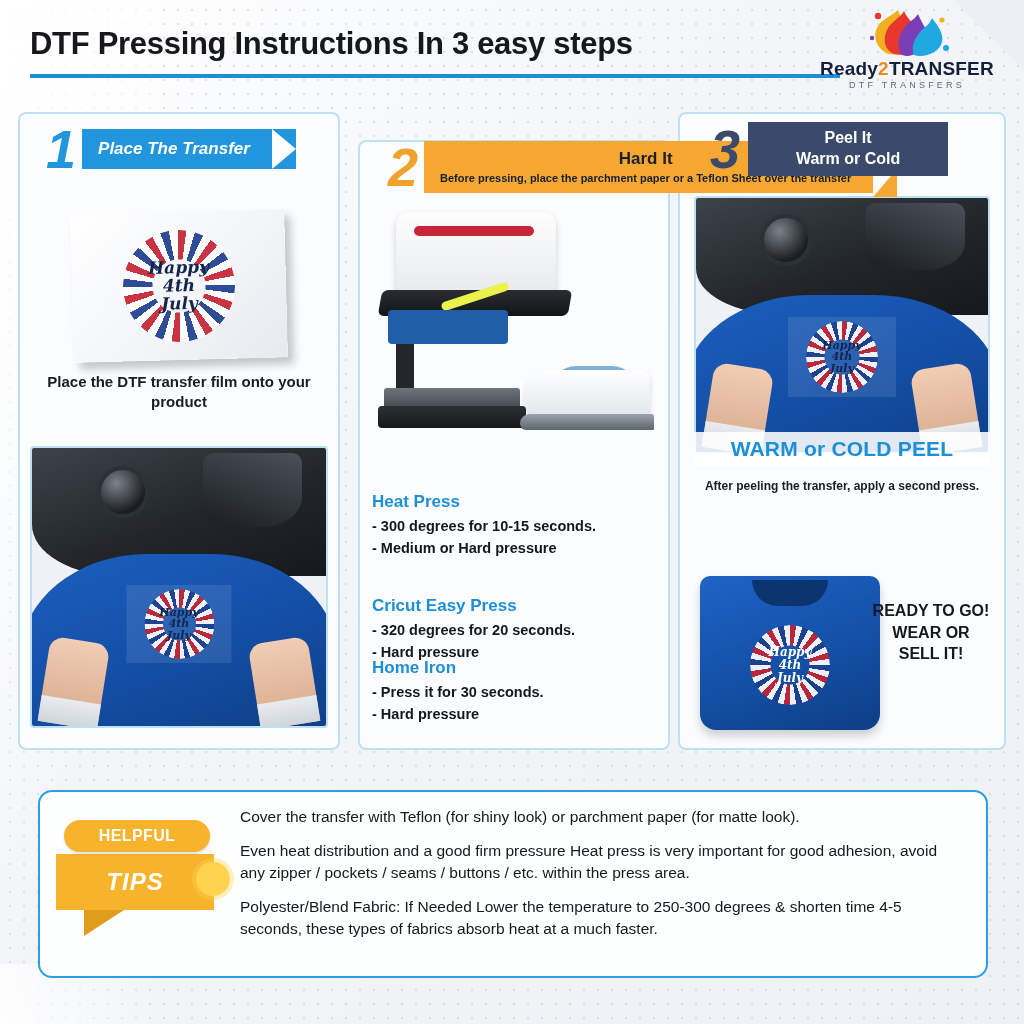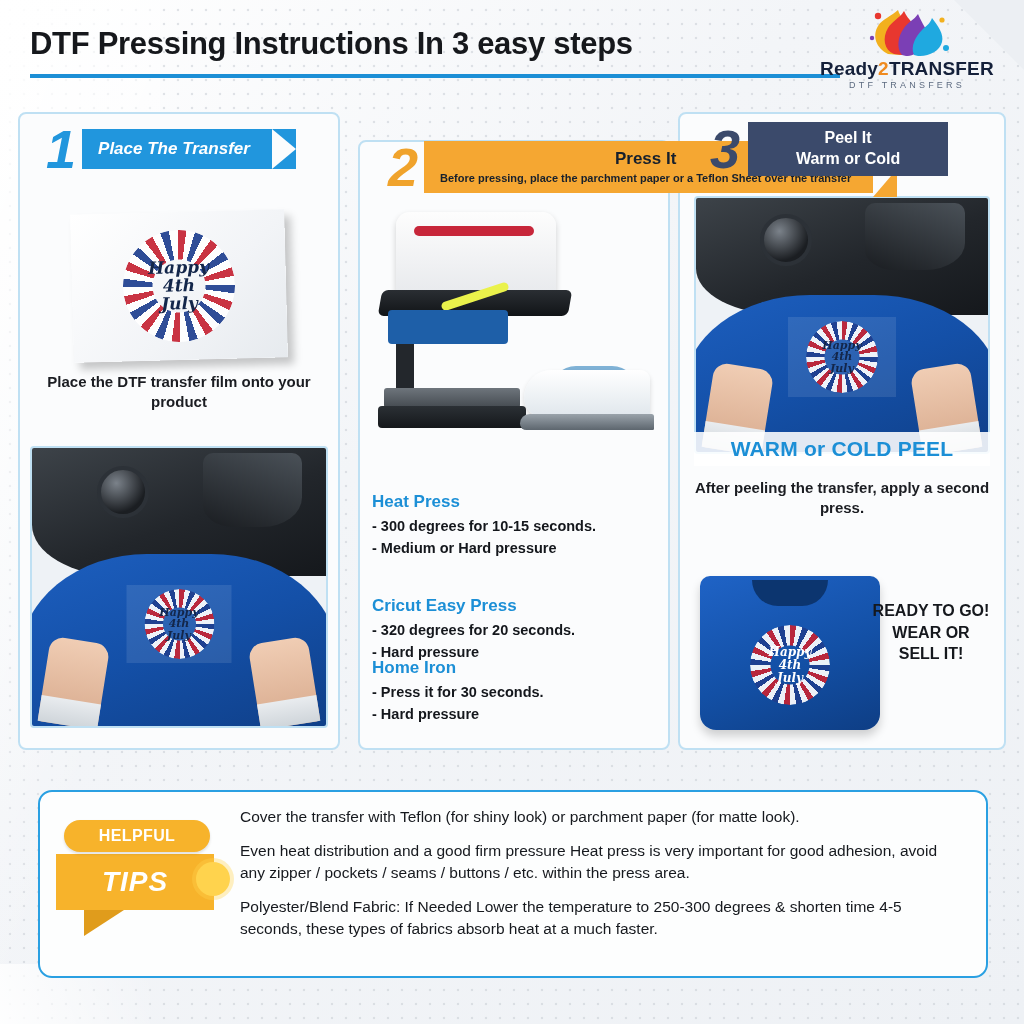--- a/index.html
+++ b/index.html
@@ -228,21 +228,21 @@
   
   .peel-photo { position:absolute; left: 694px; top: 196px; width: 296px; height: 258px; }
   .warmcold {
     position:absolute; left: 694px; top: 432px; width: 296px; height: 34px;
     background: rgba(255,255,255,.88);
     display:flex; align-items:center; justify-content:center;
     font-size: 21px; font-weight: bold; color:#1c8fd6; letter-spacing:.2px;
   }
   .cap3 {
     position:absolute; left: 690px; top: 478px; width: 304px; text-align:center;
-    font-size: 15px; font-weight: bold; color:#1b1d22; line-height: 1.35;
+    font-size: 12px; font-weight: bold; color:#1b1d22; line-height: 1.35;
   }
   .folded {
     position:absolute; left: 700px; top: 570px; width: 180px; height: 160px;
   }
   .folded-shirt {
     position:absolute; inset: 6px 0 0 0;
     background: linear-gradient(160deg,#1f63c6 0%,#1350a6 55%,#0e3e85 100%);
     border-radius: 10px 10px 16px 16px;
     box-shadow: 0 6px 10px rgba(0,0,0,.18);
   }
@@ -266,21 +266,21 @@
     position:absolute; left: 8px; top: 2px; width: 146px; height: 32px;
     background: #f7b32b; border-radius: 16px;
     display:flex; align-items:center; justify-content:center;
     color:#fff; font-size: 16px; font-weight: bold; letter-spacing:.4px;
     box-shadow: 0 2px 3px rgba(0,0,0,.12);
   }
   .badge-body {
     position:absolute; left: 0; top: 36px; width: 158px; height: 56px;
     background: #f7b32b;
     display:flex; align-items:center; justify-content:center;
-    color:#fff; font-size: 28px; font-weight: bold; font-style: italic;
+    color:#fff; font-size: 24px; font-weight: bold; font-style: italic;
     letter-spacing: 1px;
   }
   .badge-tail {
     position:absolute; left: 28px; top: 92px; width: 0; height: 0;
     border-left: 40px solid #e09c1c; border-bottom: 26px solid transparent;
   }
   .badge-sun {
     position:absolute; right: -4px; top: 44px; width: 34px; height: 34px;
     border-radius:50%; background:#ffd34d;
     box-shadow: 0 0 0 4px rgba(255,211,77,.35);
@@ -377,21 +377,21 @@
     <div class="pp-hand right">
         <div class="cuff"></div>
       </div>
   </div>
 
   <div class="card" id="card2"></div>
 
   <div class="banner" id="b2">
     <div class="banner-num">2</div>
     <div class="banner-flag orange">
-      <div class="banner-title">Press It</div>
+      <div class="banner-title">Hard It</div>
       <div class="banner-sub">Before pressing, place the parchment paper or a Teflon Sheet over the transfer</div>
       <div class="flag-tail orange"></div>
     </div>
   </div>
 
   <div class="equip">
     <div class="heatpress-mini"></div>
     <div class="hp-base"></div>
     <div class="bigpress">
       <div class="bp-handle"></div>

